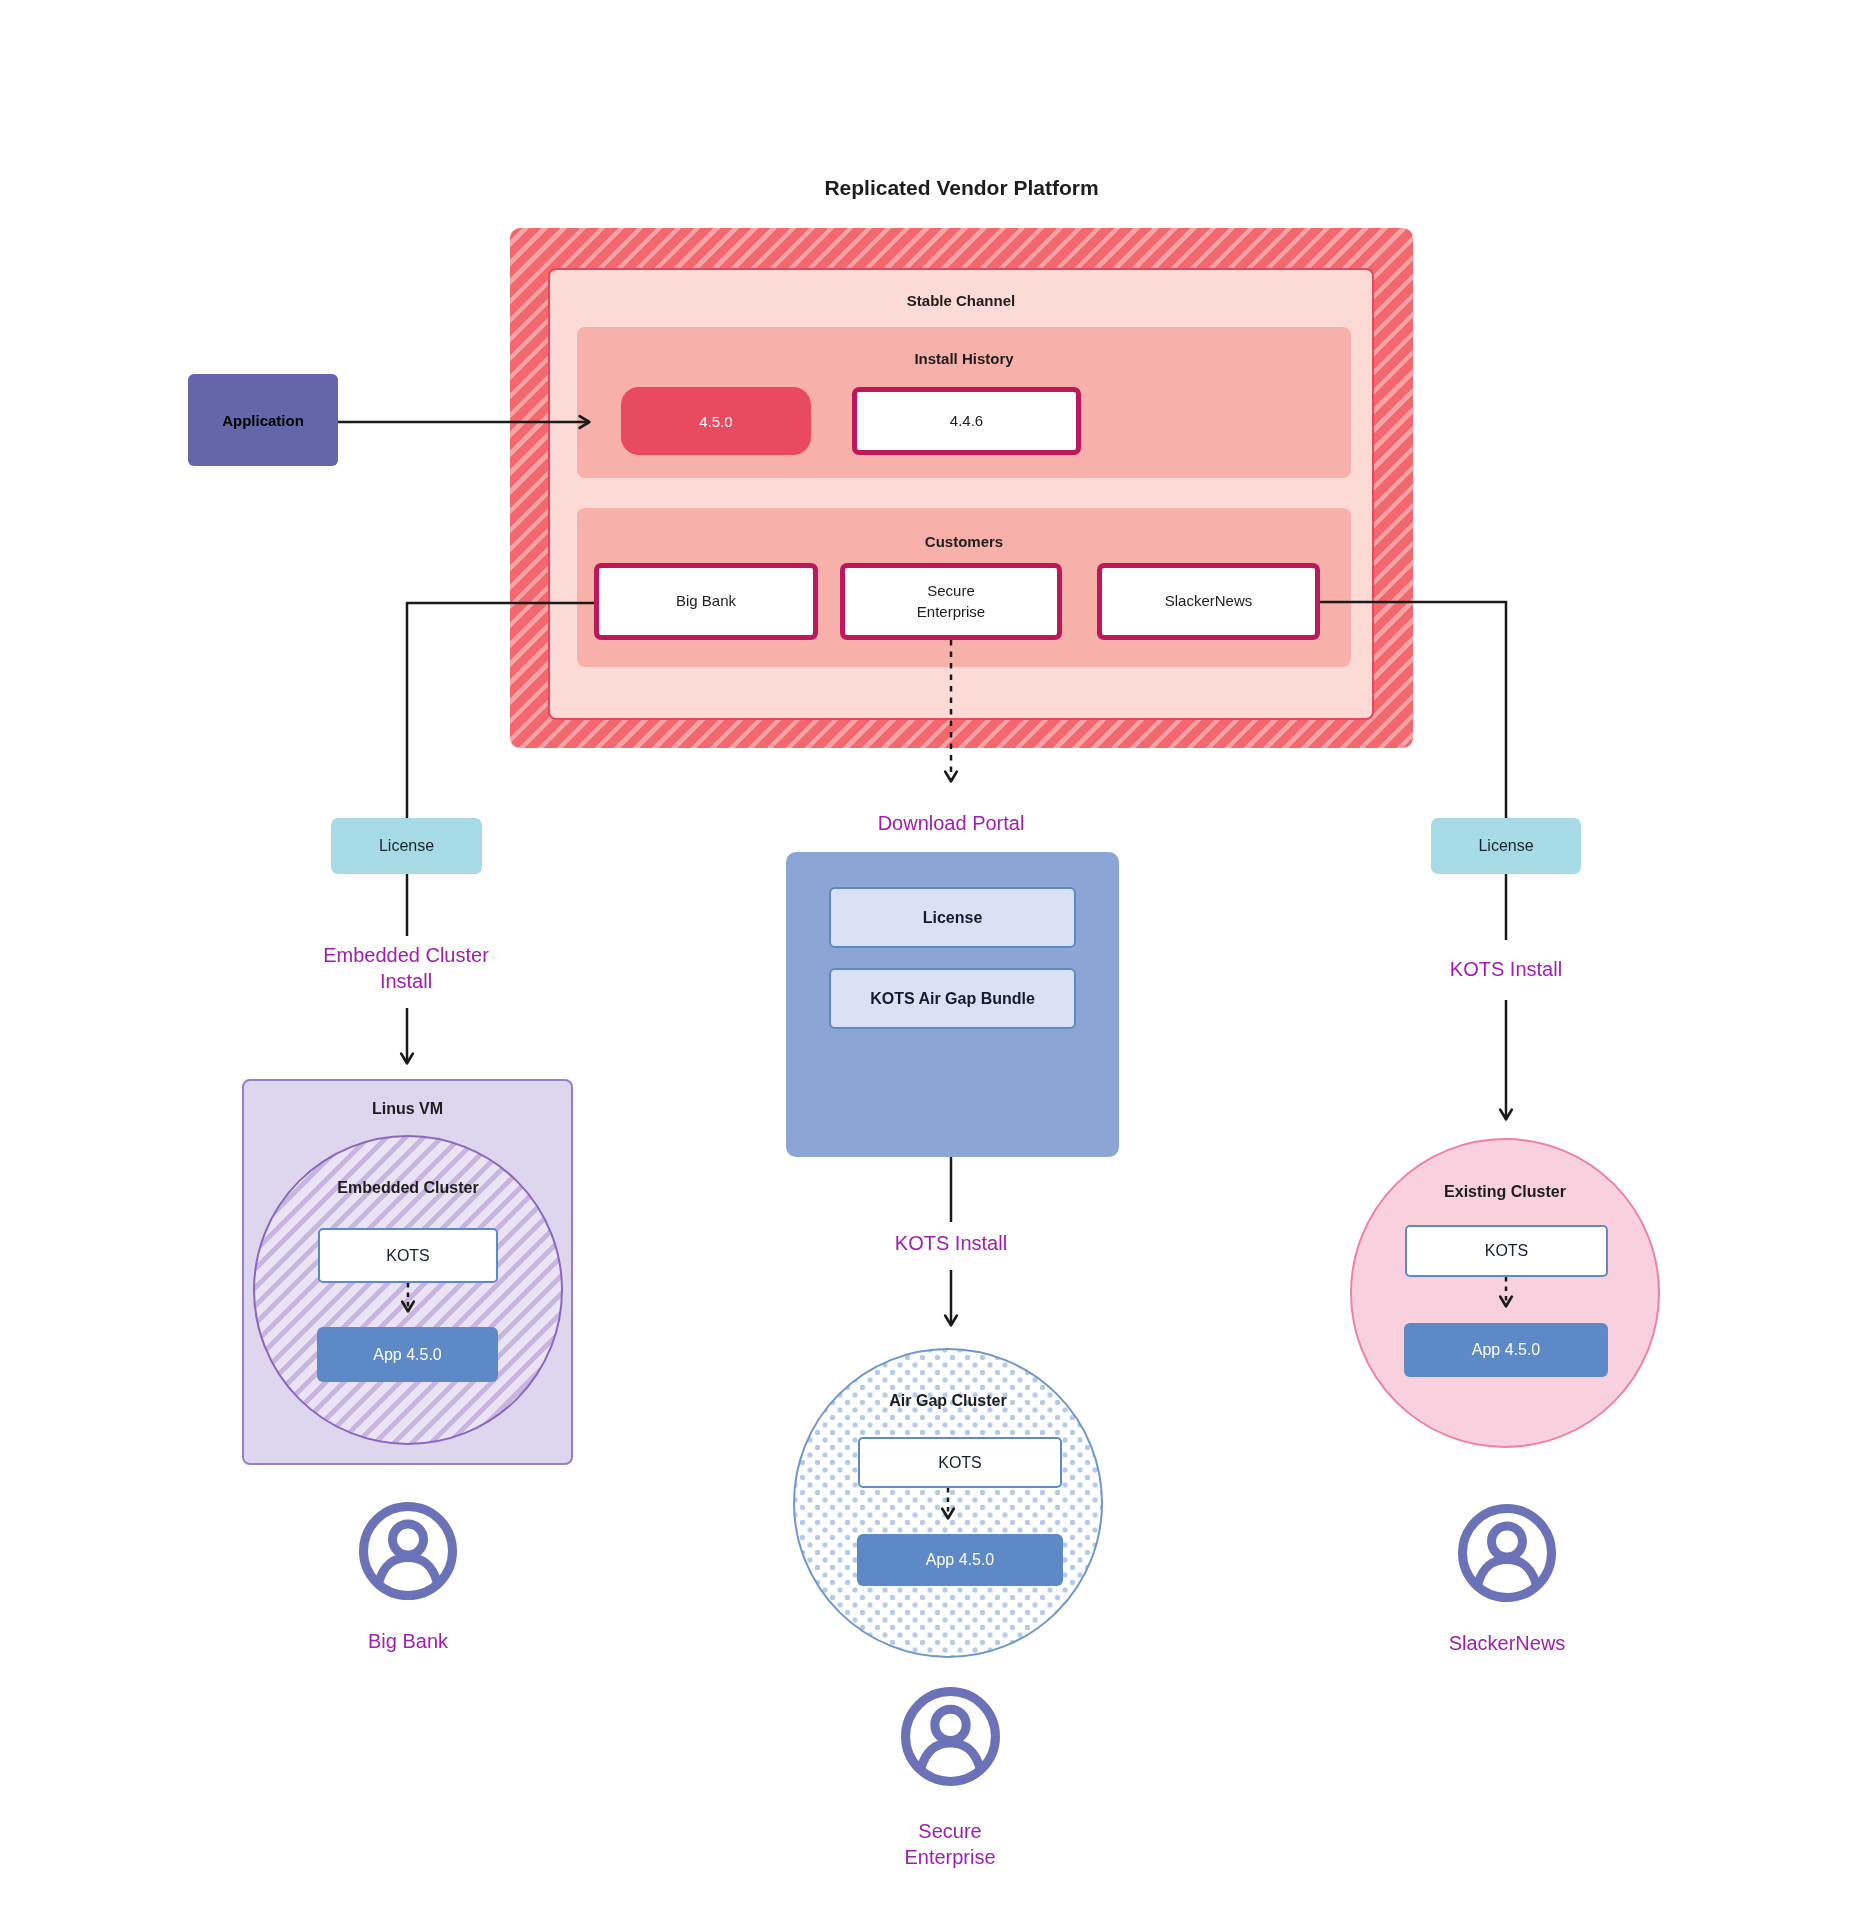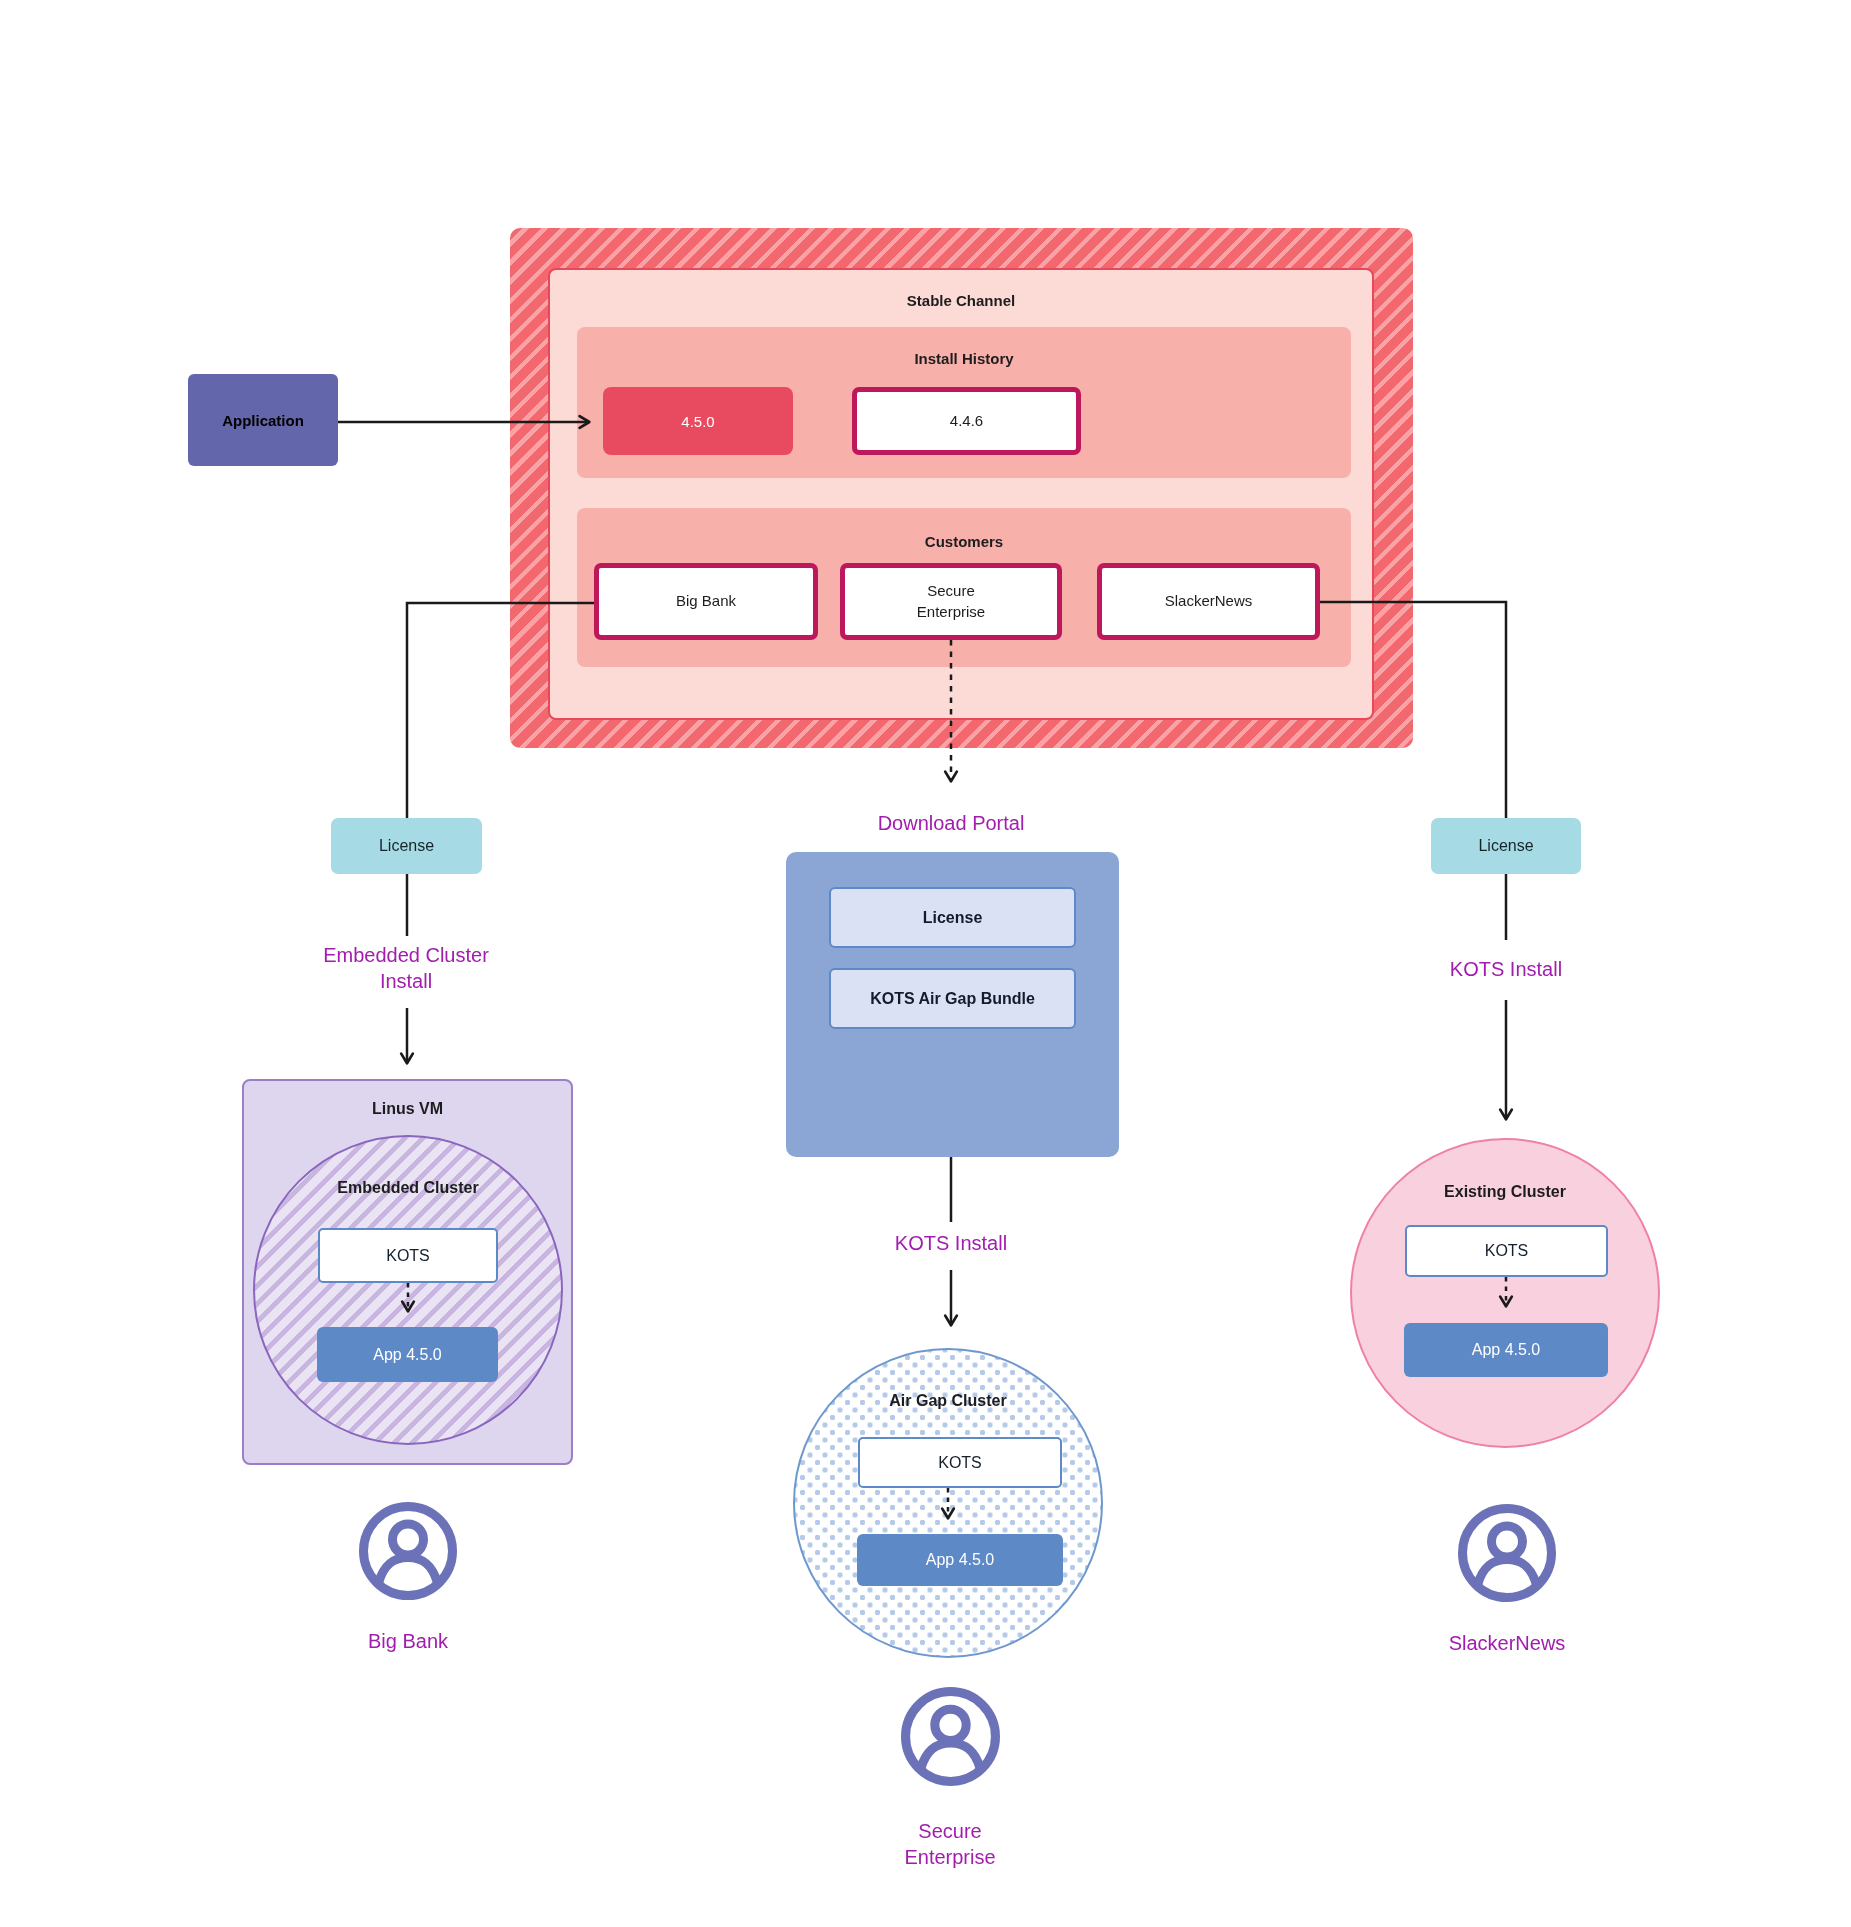--- a/index.html
+++ b/index.html
@@ -34,30 +34,31 @@
   .exist-circle{border:2px solid #ef81a1;background:#f9d0dd;}
   .cluster-lbl{font-size:16px;font-weight:600;position:absolute;left:0;right:0;text-align:center;}
   svg.overlay{position:absolute;left:0;top:0;pointer-events:none;z-index:30;}
   .node{z-index:20;}
 </style>
 </head>
 <body>
 
 <div id="canvas">
 
+  <div class="abs lbl" style="left:510px;top:176px;width:903px;text-align:center;font-size:21px;">Replicated Vendor Platform</div>
 
   <div class="abs hatch-red" style="left:510px;top:228px;width:903px;height:520px;"></div>
 
   <div class="abs stable" style="left:548px;top:268px;width:826px;height:452px;"></div>
   <div class="abs section-lbl" style="left:548px;top:292px;width:826px;text-align:center;">Stable Channel</div>
 
   <div class="abs pinkpanel" style="left:577px;top:327px;width:774px;height:151px;"></div>
   <div class="abs section-lbl" style="left:577px;top:350px;width:774px;text-align:center;">Install History</div>
 
-  <div class="abs center rel-hot node" style="left:603px;top:387px;width:190px;height:68px;">4.5.0</div>
+  <div class="abs center rel-hot node" style="left:621px;top:387px;width:190px;height:68px;border-radius:18px;">4.5.0</div>
   <div class="abs center white-red node" style="left:852px;top:387px;width:229px;height:68px;">4.4.6</div>
 
   <div class="abs pinkpanel" style="left:577px;top:508px;width:774px;height:159px;"></div>
   <div class="abs section-lbl" style="left:577px;top:533px;width:774px;text-align:center;">Customers</div>
 
   <div class="abs center col white-red node" style="left:594px;top:563px;width:224px;height:77px;">
     <span style="display:block;">Big Bank</span>
     <span style="display:block;"></span>
   </div>
   <div class="abs center col white-red node" style="left:840px;top:563px;width:222px;height:77px;">

